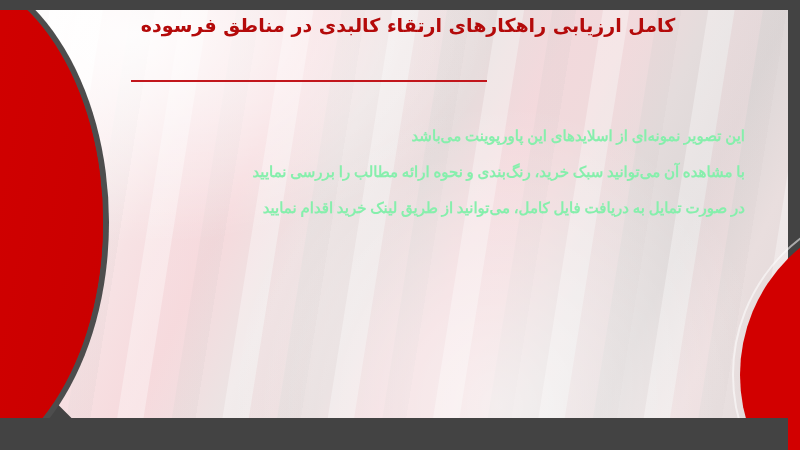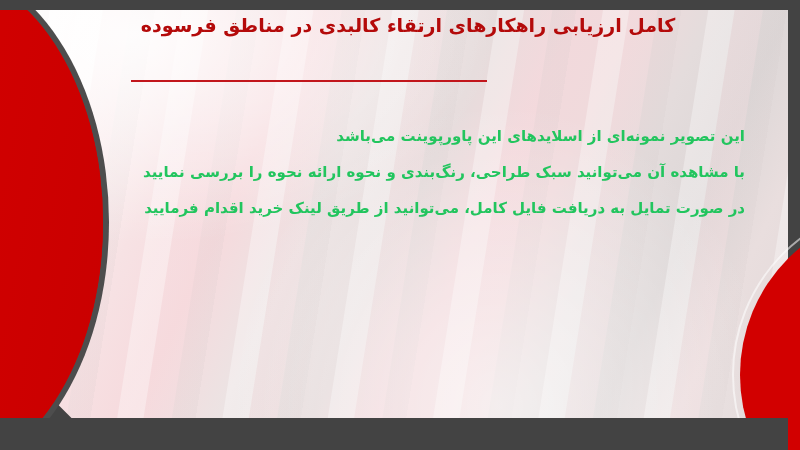--- a/index.html
+++ b/index.html
@@ -126,25 +126,26 @@
     border-top:2px solid #c2161c;
     z-index:7;
   }
 
   
   .body-block{
     position:absolute;right:55px;top:118px;width:680px;
     direction:rtl;text-align:right;z-index:6;
   }
   .body-line{
-    color:#22c55e;
+    color:#86efac;
     font-size:15px;
     font-weight:bold;
     line-height:36px;
     white-space:nowrap;
+    font-family:Liberation Serif, serif;
   }
 </style>
 </head>
 <body>
 
 <div id="slide">
 
   <div class="panel">
     <div class="panel-stripes"></div>
     <div class="panel-shine"></div>
@@ -161,17 +162,17 @@
   <div class="frame-top"></div>
   <div class="frame-bottom"></div>
 
   <div class="title-block">
     <div class="title-line">کامل ارزیابی راهکارهای ارتقاء کالبدی در مناطق فرسوده</div>
   </div>
   <div class="title-rule"></div>
 
   <div class="body-block">
     <div class="body-line">این تصویر نمونه‌ای از اسلایدهای این پاورپوینت می‌باشد</div>
-    <div class="body-line">با مشاهده آن می‌توانید سبک طراحی، رنگ‌بندی و نحوه ارائه نحوه را بررسی نمایید</div>
-    <div class="body-line">در صورت تمایل به دریافت فایل کامل، می‌توانید از طریق لینک خرید اقدام فرمایید</div>
+    <div class="body-line">با مشاهده آن می‌توانید سبک خرید، رنگ‌بندی و نحوه ارائه مطالب را بررسی نمایید</div>
+    <div class="body-line">در صورت تمایل به دریافت فایل کامل، می‌توانید از طریق لینک خرید اقدام نمایید</div>
   </div>
 
 </div>
 
 </body></html>

